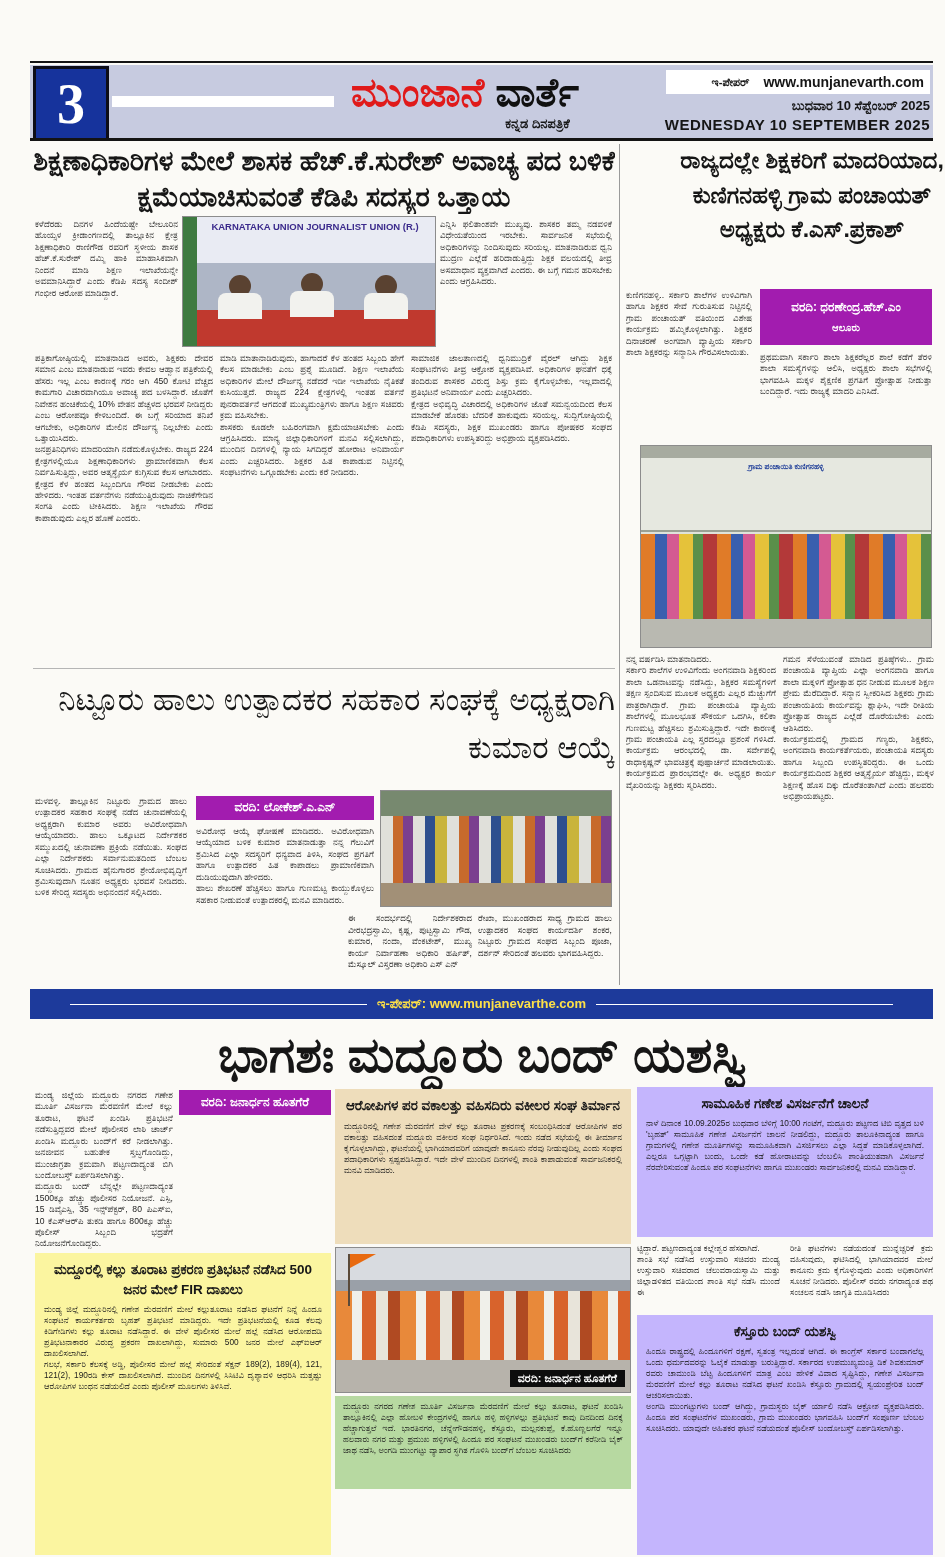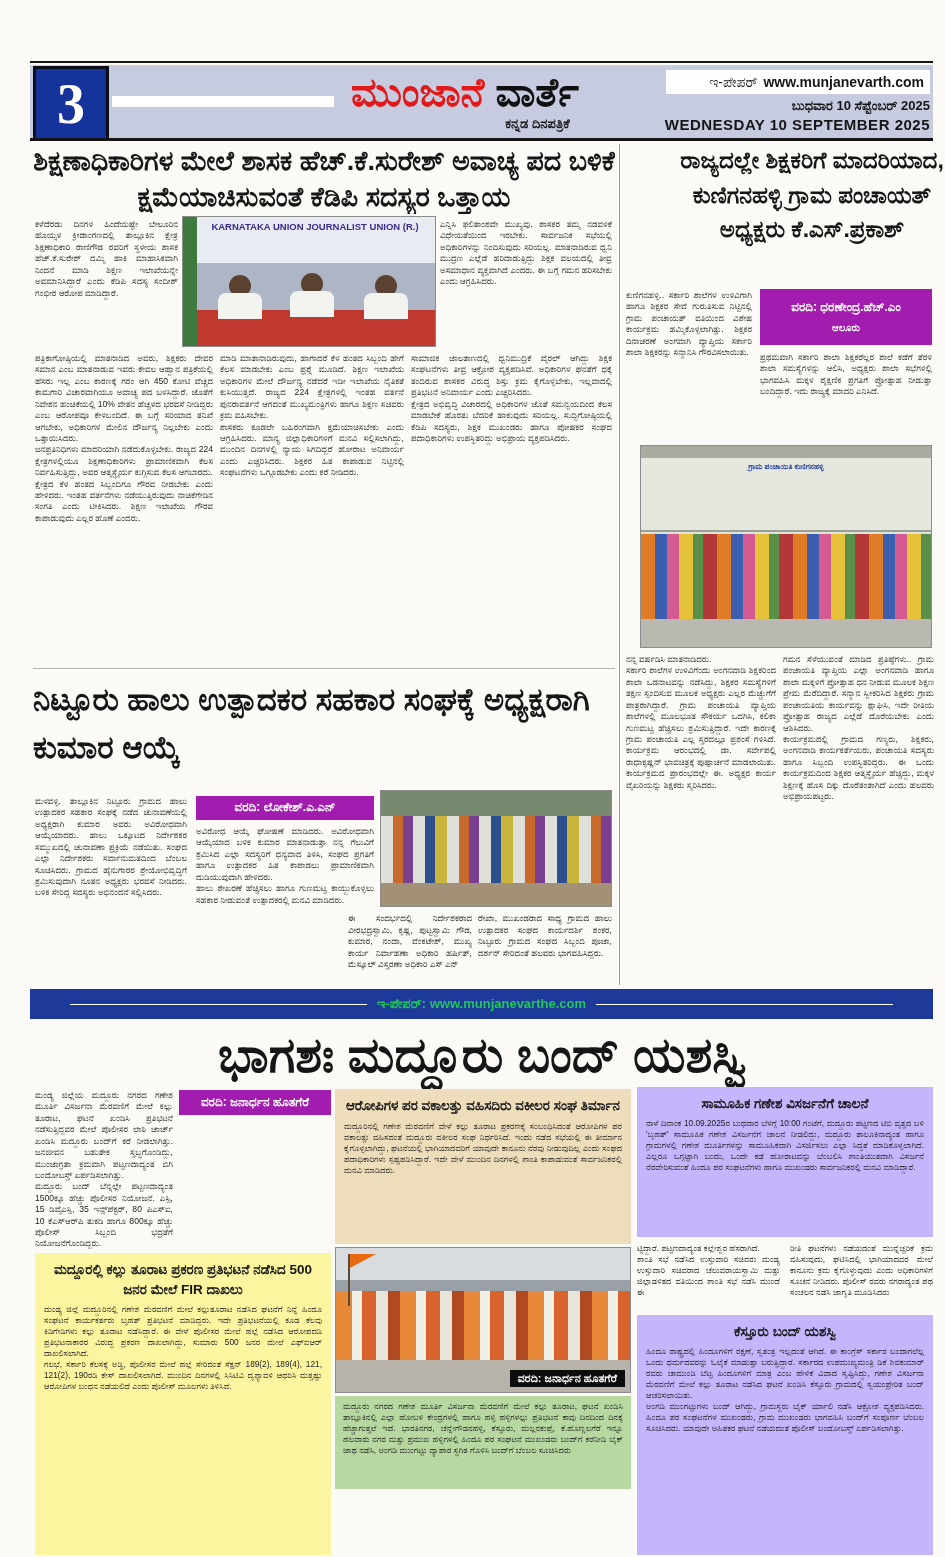--- a/index.html
+++ b/index.html
@@ -13,29 +13,29 @@
   
   .band{background:#c7cbe0;}
   .pnum{background:#16339c;border:3px solid #0d0d18;color:#fff;display:flex;align-items:center;justify-content:center;
         font-family:"Liberation Serif","DejaVu Serif",serif;font-size:56px;font-weight:bold;}
   .whitestripe{background:#ffffff;}
   .masthead{font-size:40px;font-weight:bold;white-space:nowrap;text-align:center;line-height:1.1;}
   .masthead .red{color:#e01a1a;}
   .masthead .blk{color:#101010;}
   .tagline{font-size:13px;font-weight:bold;text-align:center;}
   .epaperstrip{background:#fff;display:flex;align-items:center;justify-content:flex-end;padding-right:6px;box-sizing:border-box;}
-  .epaperstrip .lbl{font-size:14px;font-weight:normal;margin-right:6px;}
+  .epaperstrip .lbl{font-size:11px;font-weight:bold;margin-right:14px;}
   .epaperstrip .url{font-size:14px;font-weight:bold;}
   .dateline{font-size:13px;font-weight:bold;text-align:right;}
   .dateline.en{font-size:15px;letter-spacing:.5px;}
 
   
   .h-main{font-size:27px;font-weight:bold;text-align:center;line-height:1.32;overflow:hidden;}
   .h-right{font-size:23px;font-weight:bold;text-align:center;line-height:1.5;overflow:hidden;}
-  .h-milk{font-size:31px;font-weight:bold;text-align:left;line-height:1.55;overflow:hidden;}
+  .h-milk{font-size:31px;font-weight:normal;text-align:right;line-height:1.55;overflow:hidden;}
   .h-bandh{font-size:49px;font-weight:bold;text-align:center;line-height:1.25;white-space:nowrap;overflow:hidden;}
   .h-box{font-size:13.5px;font-weight:bold;text-align:center;line-height:1.45;}
 
   
   .body-txt{font-size:8.6px;line-height:1.33;text-align:justify;overflow:hidden;white-space:pre-line;color:#1c1c1c;}
   .body-txt.sm{font-size:8.3px;}
 
   
   .byline{background:#a21caf;color:#fff;display:flex;flex-direction:column;align-items:center;justify-content:center;
           font-weight:bold;text-align:center;overflow:hidden;}
@@ -44,21 +44,21 @@
 
   
   .box{box-sizing:border-box;padding:7px 9px;overflow:hidden;}
   .box-yellow{background:#fbf5a0;}
   .box-tan{background:#eeddbb;}
   .box-green{background:#b7d9a1;}
   .box-pink{background:#c4b5fd;}
   .box-blue{background:#c4b5fd;}
 
   
-  .bluebar{background:#1d3a9b;color:#22c55e;display:flex;align-items:center;gap:10px;padding:0 40px;box-sizing:border-box;}
+  .bluebar{background:#1d3a9b;color:#fde047;display:flex;align-items:center;gap:10px;padding:0 40px;box-sizing:border-box;}
   .bluebar .line{flex:1;height:1px;background:#ffffff;}
   .bluebar .txt{font-size:13px;font-weight:bold;white-space:nowrap;}
 
   
   .photo{border:1px solid #8c8c8c;box-sizing:border-box;overflow:hidden;position:absolute;}
   .ph1{background:linear-gradient(180deg,#e9ebf3 0 36%,#aeb6c6 36% 72%,#c0392e 72% 100%);}
   .ph1 .greenedge{position:absolute;left:0;top:0;width:14px;height:100%;background:#3e7a40;}
   .ph1 .bannertxt{position:absolute;left:16px;top:4px;right:4px;text-align:center;color:#3b2a8c;font-weight:bold;font-size:9.5px;}
   .head{position:absolute;width:22px;height:22px;border-radius:50%;background:#5a4231;}
   .shirt{position:absolute;width:44px;height:26px;border-radius:8px 8px 0 0;background:#f2f2ee;}

